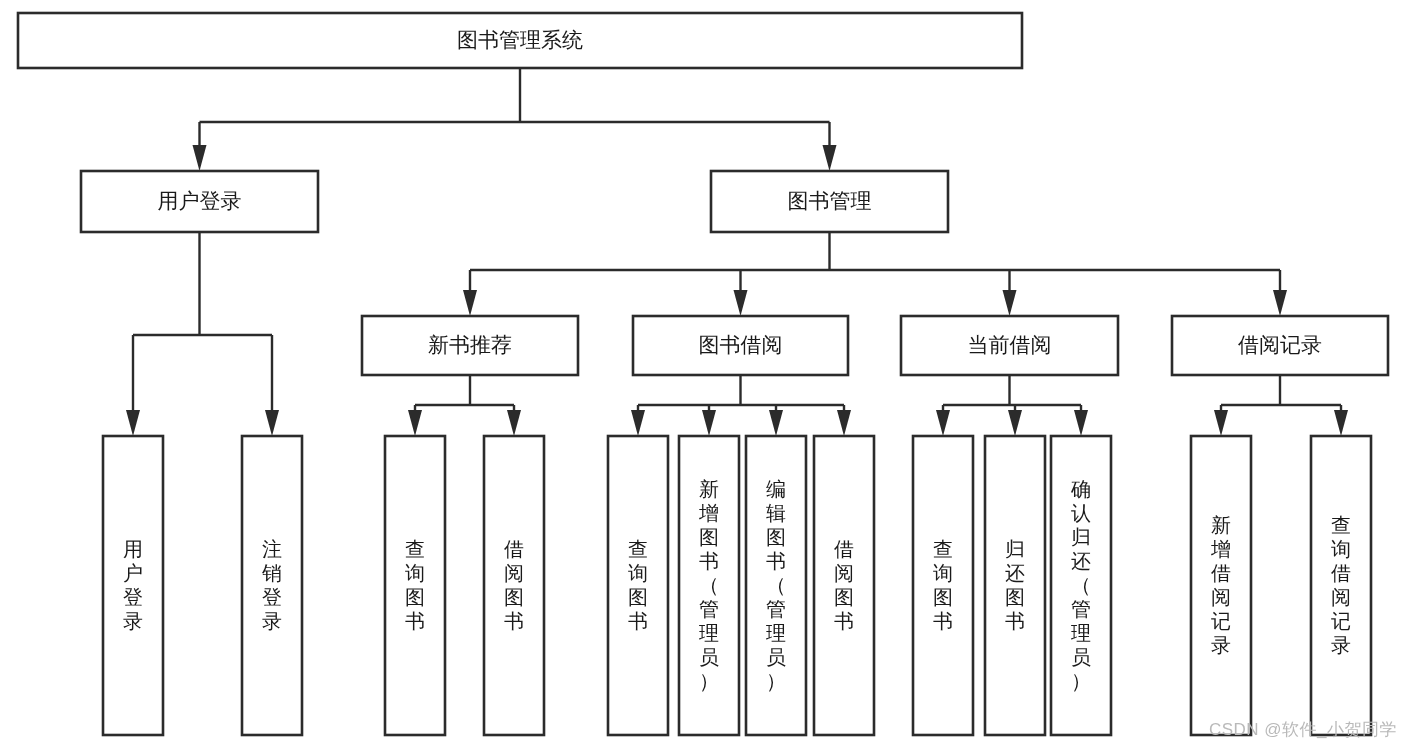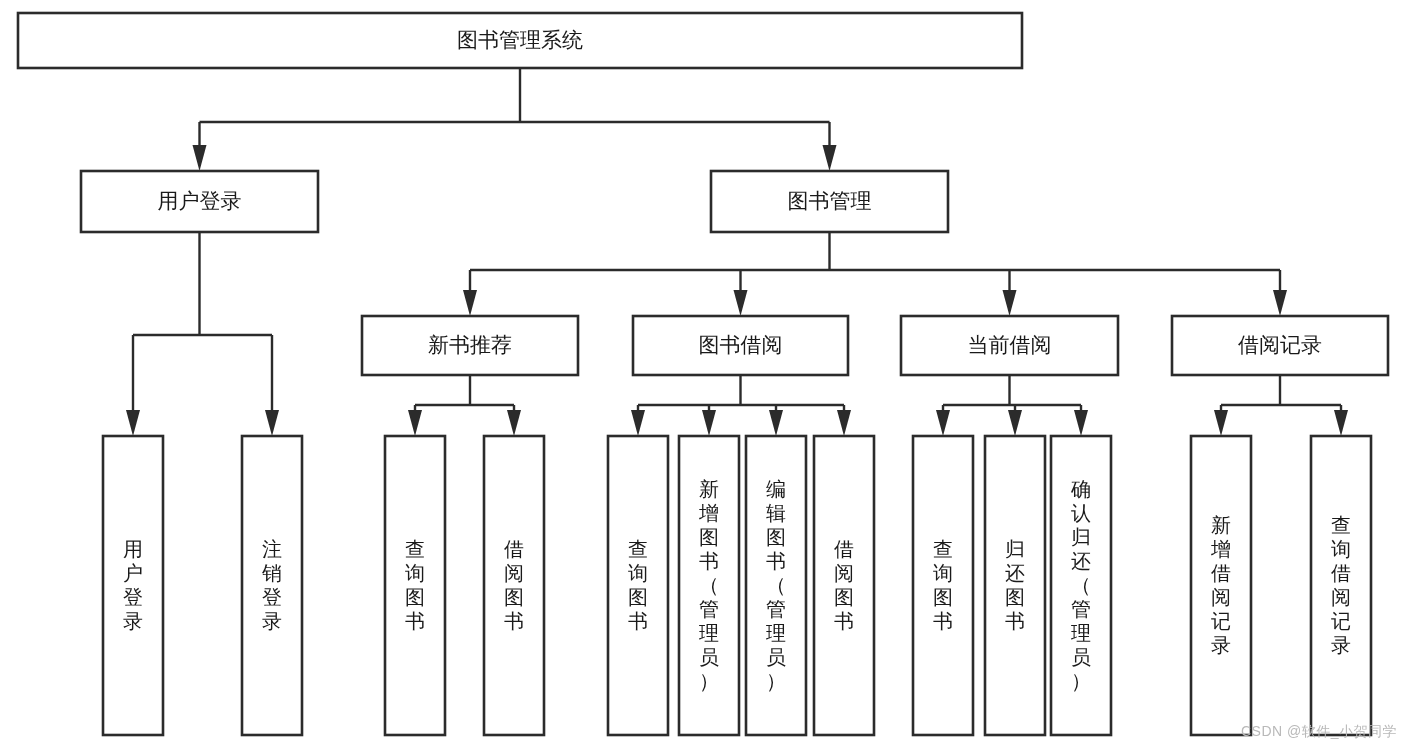--- a/index.html
+++ b/index.html
@@ -54,21 +54,21 @@
     font-family: "Liberation Sans", "DejaVu Sans", sans-serif;
     font-size: 20px;
     fill: #1a1a1a;
     text-anchor: middle;
   }
   .watermark-text {
     position: absolute;
     right: 8px;
     bottom: 6px;
     font-family: "Liberation Sans", "DejaVu Sans", sans-serif;
-    font-size: 14px;
+    font-size: 17px;
     color: #b9b9b9;
     letter-spacing: 0.5px;
     white-space: nowrap;
     user-select: none;
   }
 </style>
 </head>
 <body>
 
 <div id="diagram-root">

